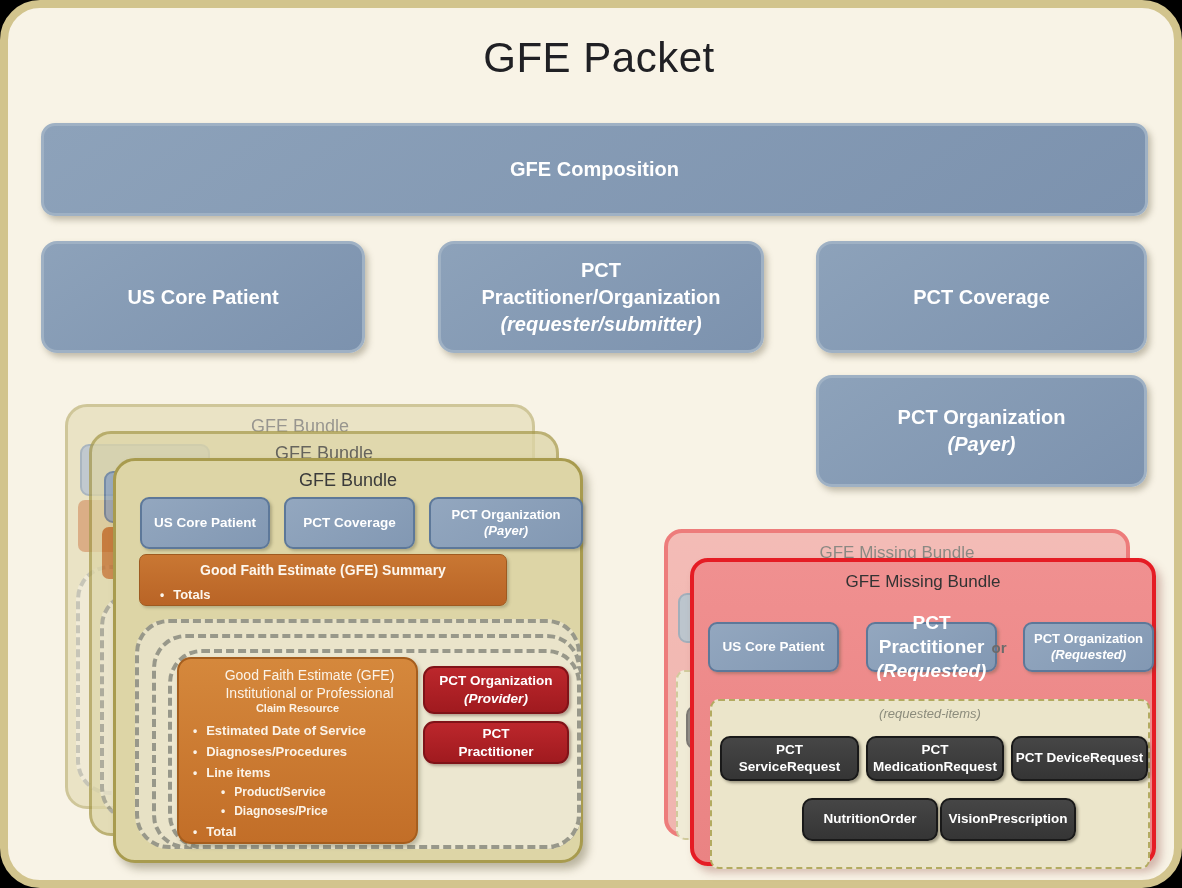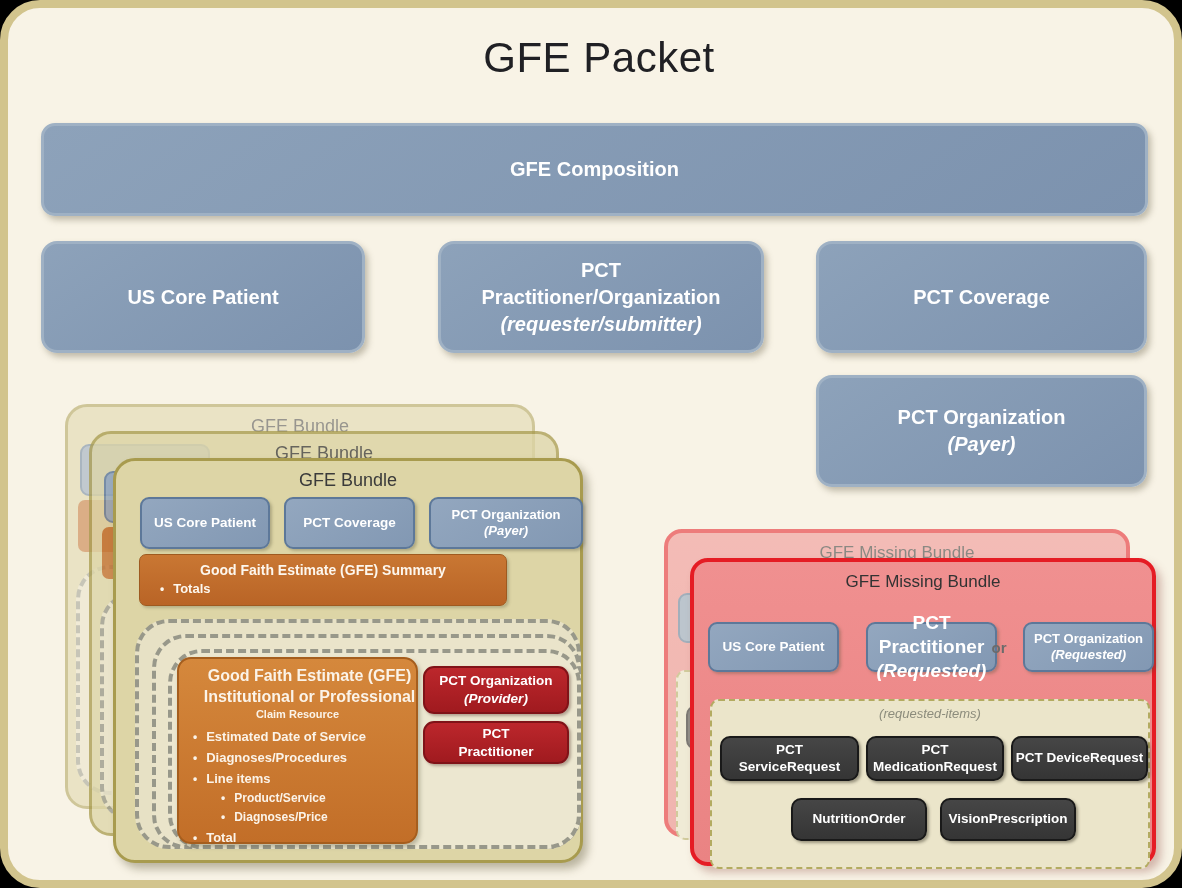--- a/index.html
+++ b/index.html
@@ -21,27 +21,27 @@
   .bundle-front{box-shadow:5px 6px 9px rgba(95,88,55,.4);}
   .card-title{left:0;top:9px;width:100%;text-align:center;font-size:18px;color:#3a3a3a;}
 
   .mini-slate{background:linear-gradient(145deg,#93a7bf,#8298b3);border:2px solid #5d7899;border-radius:9px;
               color:#fff;font-weight:bold;font-size:13.5px;line-height:1.25;box-shadow:2px 2px 3px rgba(90,85,60,.35);}
   .mini-slate .it{font-style:italic;}
 
   .summary-box{background:linear-gradient(180deg,#c97733,#b96426);border:1px solid #9e5a20;border-radius:7px;
                color:#fdf7ee;box-shadow:2px 2px 3px rgba(90,85,60,.3);}
   .summary-title{font-size:14px;font-weight:bold;text-align:center;padding-top:7px;}
-  .summary-bullet{font-size:13px;font-weight:bold;padding-left:20px;margin-top:3px;}
+  .summary-bullet{font-size:13px;font-weight:bold;padding-left:20px;margin-top:9px;}
   .bullet::before{content:"•";margin-right:9px;font-size:12px;}
 
   .dash-rect{border:4px dashed #98988a;border-radius:34px;}
   .claim-box{background:linear-gradient(180deg,#d5883c,#c26e28);border:2px solid #a55e1e;border-radius:14px;
              color:#fbf3e8;box-shadow:2px 3px 4px rgba(90,85,60,.35);}
-  .claim-t1{font-size:16px;font-weight:bold;text-align:center;line-height:1.3;margin-left:24px;}
+  .claim-t1{font-size:14px;font-weight:normal;text-align:center;line-height:1.3;margin-left:24px;}
   .claim-t3{font-size:11px;font-weight:bold;text-align:center;}
   .claim-list{margin-top:9px;padding-left:14px;font-weight:bold;}
   .claim-li{font-size:13px;margin-top:6px;}
   .claim-sub{font-size:12px;margin-top:5px;margin-left:28px;}
 
   .red-box{background:linear-gradient(180deg,#bc272c,#a01a1f);border:2px solid #801318;border-radius:11px;
            color:#fff;font-weight:bold;font-size:13.5px;line-height:1.3;box-shadow:2px 2px 3px rgba(90,60,50,.4);}
   .red-box .it{font-style:italic;}
 
   .pink-card{width:466px;height:308px;background:linear-gradient(180deg,#f09090,#ea8383);
@@ -186,21 +186,21 @@
           <div>ServiceRequest</div>
         </div>
         <div class="abs dark-box col" style="left:154px;top:35px;width:138px;height:45px;">
           <div>PCT</div>
           <div>MedicationRequest</div>
         </div>
         <div class="abs dark-box ctr" style="left:299px;top:35px;width:137px;height:45px;">
           <span>PCT DeviceRequest</span>
         </div>
 
-        <div class="abs dark-box ctr" style="left:79px;top:97px;width:136px;height:43px;">
+        <div class="abs dark-box ctr" style="left:90px;top:97px;width:136px;height:43px;">
           <span>NutritionOrder</span>
         </div>
         <div class="abs dark-box ctr" style="left:228px;top:97px;width:136px;height:43px;">
           <span>VisionPrescription</span>
         </div>
       </div>
     </div>
 
   </div>
 </div>

